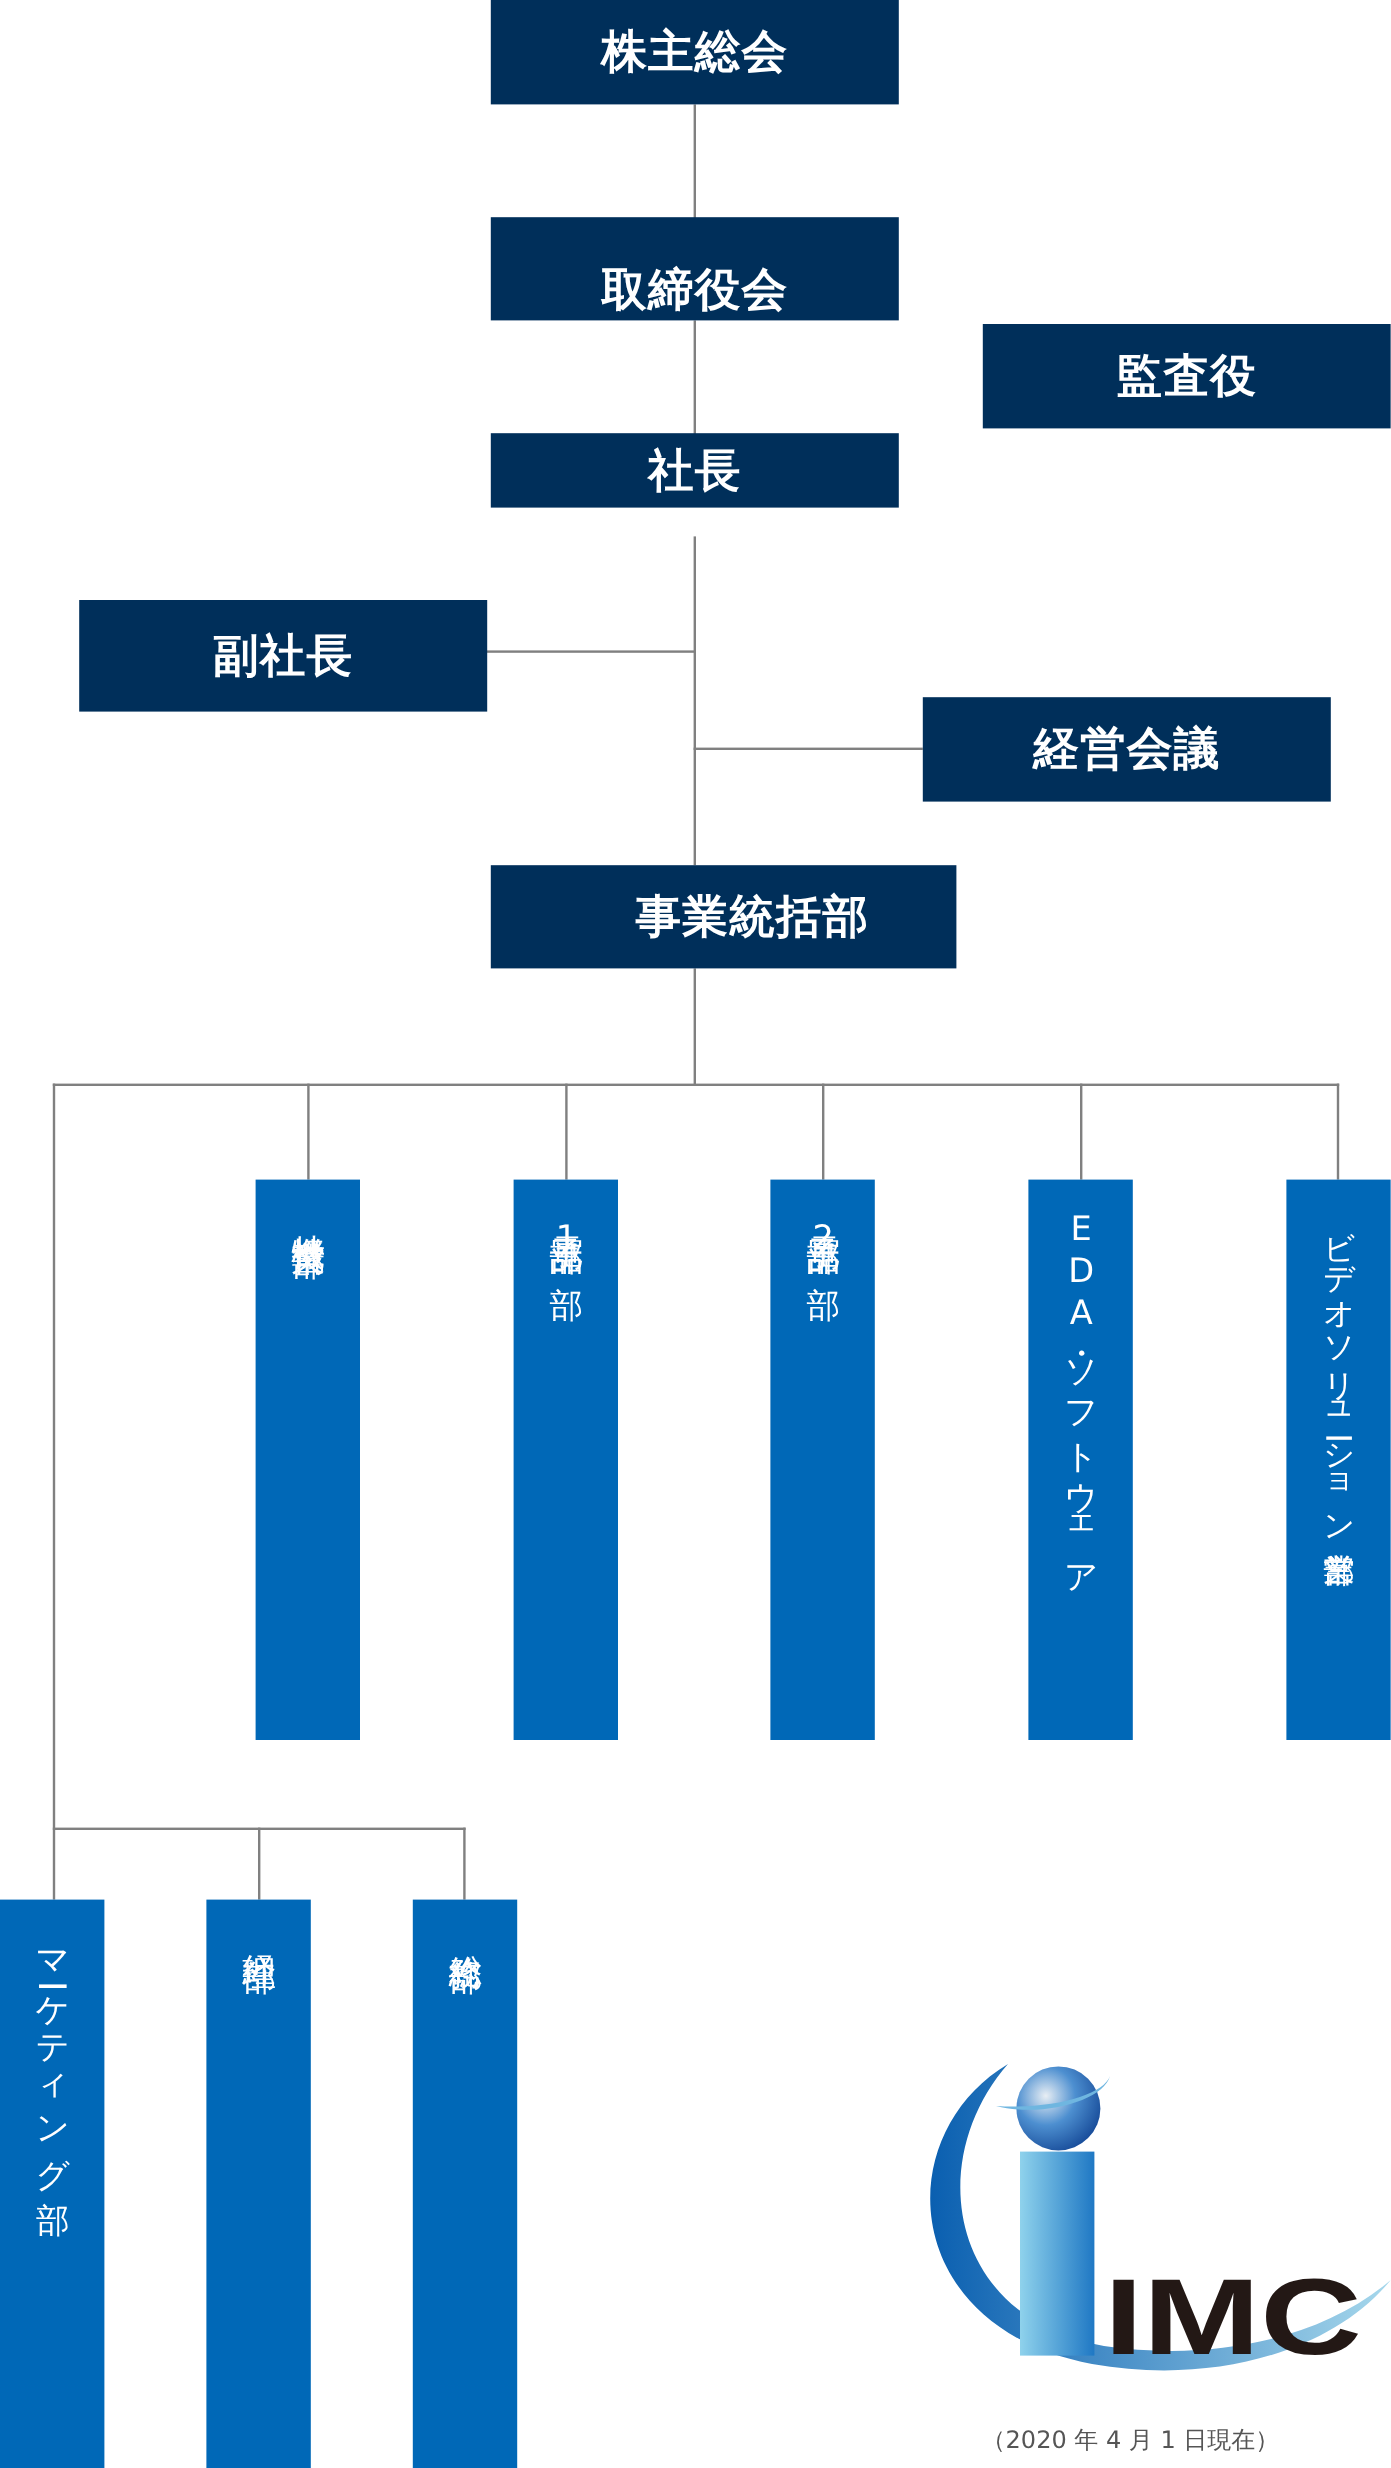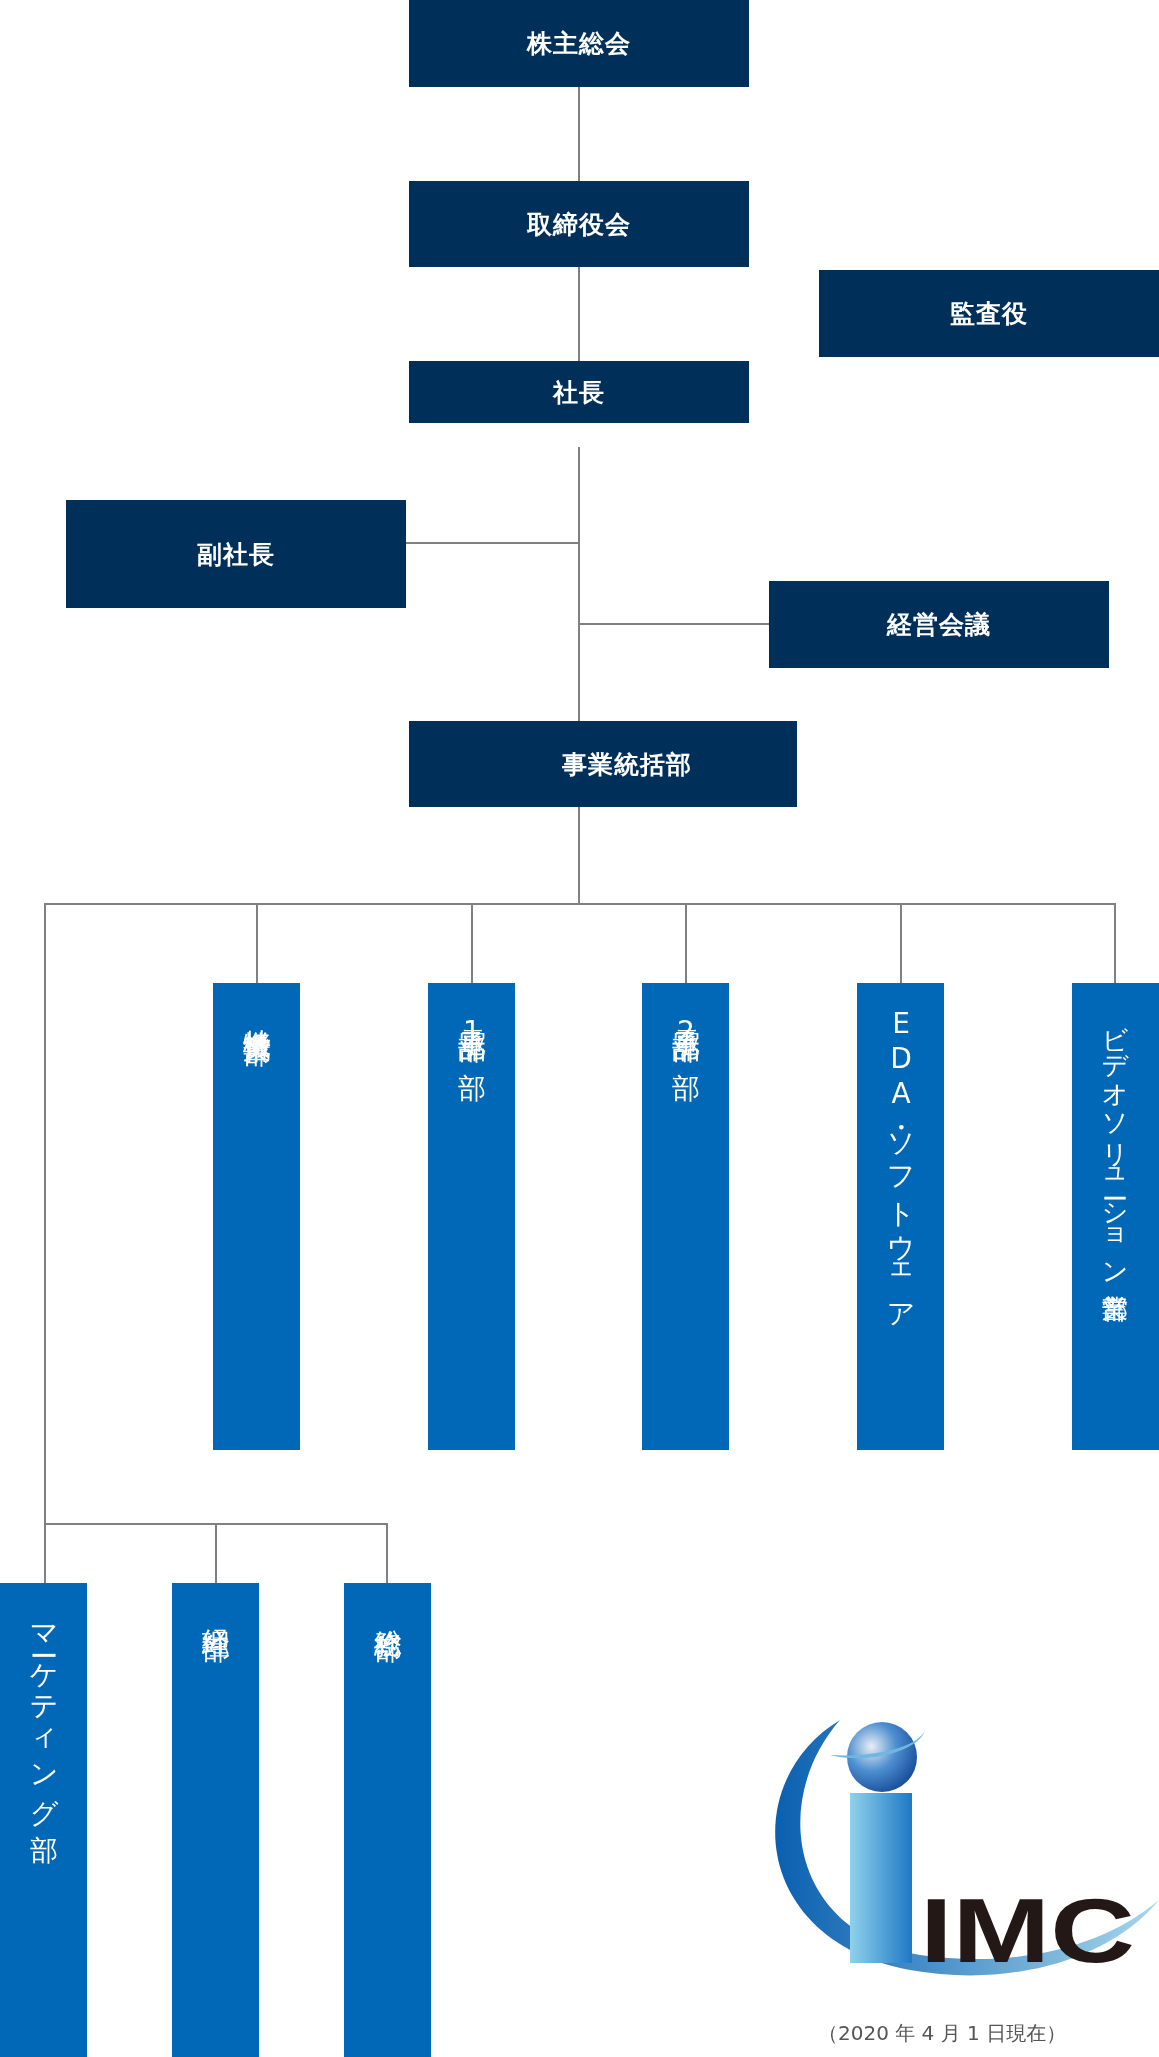--- a/index.html
+++ b/index.html
@@ -1,18 +1,18 @@
 <!DOCTYPE html>
 <html><head>
 <meta charset="utf-8">
 <style>
   html, body { margin:0; padding:0; background:#fff; }
   body { width:1159px; height:2057px; position:relative; overflow:hidden; font-family:"DejaVu Sans", sans-serif; }
   .line { position:absolute; background:#808080; }
-  .exec { position:absolute; background:#002f5a; color:#fff; display:flex; align-items:center; justify-content:center; font-weight:bold; font-size:25px; letter-spacing:1px; }
+  .exec { position:absolute; background:#002f5a; color:#fff; display:flex; align-items:center; justify-content:center; font-weight:bold; font-size:38px; letter-spacing:1px; }
   .dept { position:absolute; background:#0068b7; color:#fff; display:flex; justify-content:center; }
   .dept .vt { writing-mode:vertical-rl; text-orientation:upright; font-size:28px; line-height:1; margin-top:24px; letter-spacing:2px; }
   .footer { position:absolute; left:818px; top:2020px; font-size:20px; color:#555; }
   .logo { position:absolute; left:760px; top:1700px; width:399px; height:290px; }
 </style>
 </head>
 <body>
 
 <div class="line" style="left:578px;top:87px;width:2px;height:95px;"></div>
 <div class="line" style="left:578px;top:267px;width:2px;height:95px;"></div>
@@ -27,30 +27,30 @@
 <div class="line" style="left:685px;top:903px;width:2px;height:80px;"></div>
 <div class="line" style="left:900px;top:903px;width:2px;height:80px;"></div>
 <div class="line" style="left:1114px;top:903px;width:2px;height:80px;"></div>
 <div class="line" style="left:44px;top:1523px;width:344px;height:2px;"></div>
 <div class="line" style="left:215px;top:1523px;width:2px;height:60px;"></div>
 <div class="line" style="left:386px;top:1523px;width:2px;height:60px;"></div>
 
 <div class="exec" style="left:409px;top:0;width:340px;height:87px;">
     <span>株主総会</span>
   </div>
-<div class="exec" style="left:409px;top:181px;width:340px;height:86px;">
+<div class="exec" style="left:409px;top:181px;width:340px;height:86px;align-items:flex-end;">
     <span>取締役会</span>
   </div>
 <div class="exec" style="left:819px;top:270px;width:340px;height:87px;">
     <span>監査役</span>
   </div>
 <div class="exec" style="left:409px;top:361px;width:340px;height:62px;">
     <span>社長</span>
   </div>
-<div class="exec" style="left:66px;top:500px;width:340px;height:108px;">
+<div class="exec" style="left:66px;top:500px;width:340px;height:93px;">
     <span>副社長</span>
   </div>
 <div class="exec" style="left:769px;top:581px;width:340px;height:87px;">
     <span>経営会議</span>
   </div>
 <div class="exec" style="left:409px;top:721px;width:340px;height:86px;padding-left:48px;">
     <span>事業統括部</span>
   </div>
 
 <div class="dept" style="left:213px;top:983px;width:87px;height:467px;">

